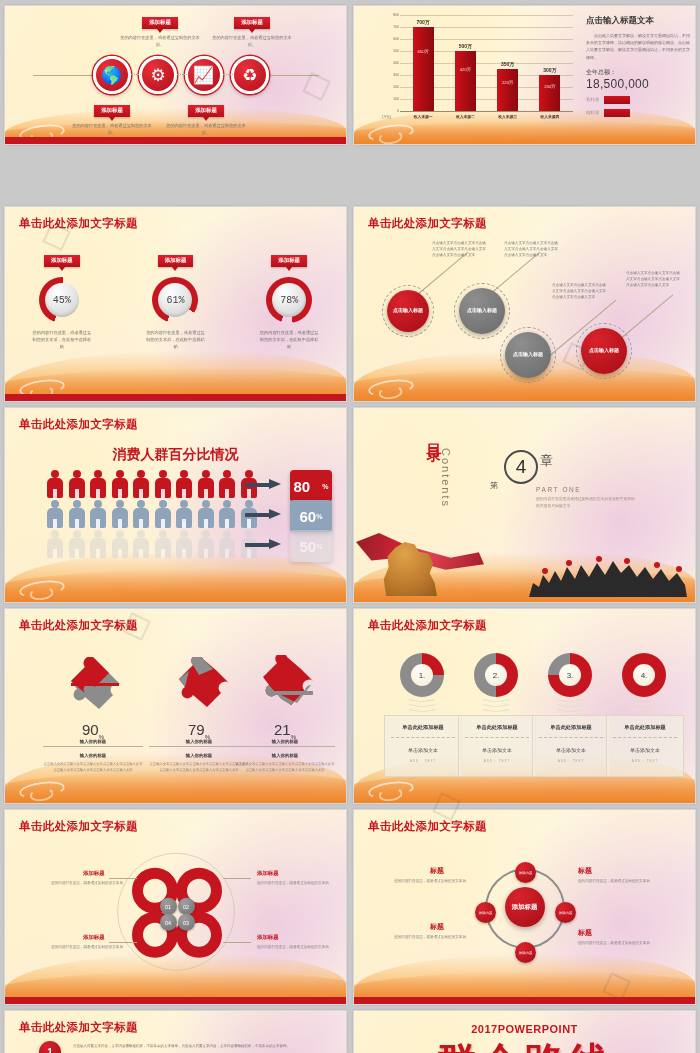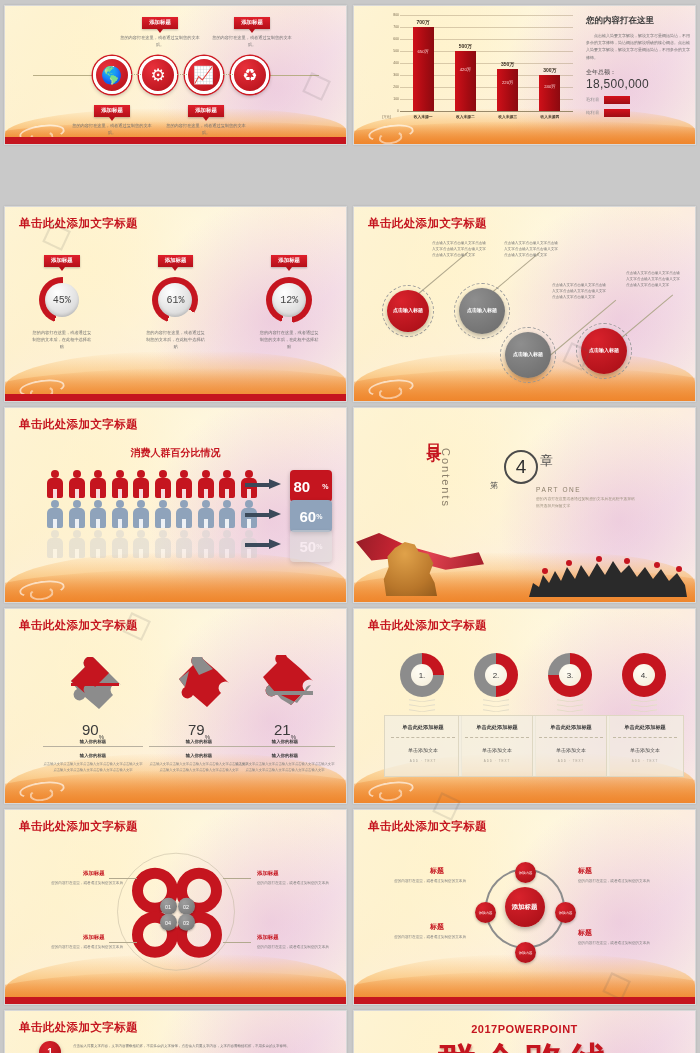--- a/index.html
+++ b/index.html
@@ -121,21 +121,21 @@
     text-align:center; color:#fff; font-size:5px; font-weight:bold; line-height:1.45;
     box-shadow:0 2px 5px rgba(0,0,0,.28); padding:4px;
   }
   .sc.red{ background:radial-gradient(circle at 34% 26%,#d9222c,#a50d15); }
   .sc.gry{ background:radial-gradient(circle at 34% 26%,#8e8e8e,#6a6a6a); }
   .dash{ position:absolute; border:1px dashed #9b9b9b; border-radius:50%; }
   .sn{ position:absolute; font-size:3.6px; line-height:1.65; color:#6d6d6d; width:54px; }
   .leader{ position:absolute; height:1px; background:#b2a98e; transform-origin:left center; }
 
   
-  .ptitle{ position:absolute; left:0; right:0; top:38px; text-align:center; font-size:10px; font-weight:bold; color:#c5151f; }
+  .ptitle{ position:absolute; left:0; right:0; top:38px; text-align:center; font-size:14px; font-weight:bold; color:#c5151f; }
   .prow{ position:absolute; left:42px; display:flex; gap:5.5px; }
   .person{ width:16px; height:28px; position:relative; }
   .person .h{ position:absolute; left:4px; top:0; width:8px; height:8px; border-radius:50%; }
   .person .b{ position:absolute; left:0; top:8px; width:16px; height:20px; border-radius:5px 5px 2px 2px; }
   .person .b:after{ content:""; position:absolute; left:6px; bottom:0; width:4px; height:9px; background:rgba(255,255,255,.85); }
   .arrow{ position:absolute; width:36px; height:7px; }
   .arrow .st{ position:absolute; left:0; top:2px; width:26px; height:3.5px; background:#3b4a5a; }
   .arrow .hd{ position:absolute; left:24px; top:-2px; border-left:12px solid #3b4a5a; border-top:5.5px solid transparent; border-bottom:5.5px solid transparent; }
   .pbox{ position:absolute; width:42px; height:32px; border-radius:4px; display:flex; align-items:center; justify-content:center; color:#fff; font-size:15px; font-weight:bold; box-shadow:0 2px 4px rgba(0,0,0,.25); }
   .pbox sup{ font-size:7px; }
@@ -321,21 +321,21 @@
       <div class="unit">(万元)</div>
       <div class="xlab">
         <div>收入来源一</div>
         <div>收入来源二</div>
         <div>收入来源三</div>
         <div>收入来源四</div>
       </div>
     </div>
 
     <div class="right-panel">
-      <div class="rp-h">您的内容打在这里</div>
+      <div class="rp-h">点击输入标题文本</div>
       <div class="rp-p">点击输入简要文字解说，解说文字尽量概括简洁，不用多余的文字修饰，简洁概括的解说明确的核心概念。点击输入简要文字解说，解说文字尽量概括简洁，不用多余的文字修饰。</div>
       <div class="rp-t">全年总额：</div>
       <div class="rp-n">18,500,000</div>
       <div class="lg">
         <span>毛利润</span>
         <i></i>
       </div>
       <div class="lg">
         <span>纯利润</span>
         <i></i>
@@ -365,21 +365,21 @@
         <div class="gring">
           <div class="arc" style="background:conic-gradient(from 200deg,#c5151f 0 284deg, rgba(0,0,0,0) 284deg 360deg);"></div>
           <div class="inner">61%</div>
         </div>
         <div class="body-txt" style="margin-top:7px;padding:0 7px;">您的内容打在这里，或者通过复制您的文本后，在此框中选择粘贴</div>
       </div>
       <div class="gw">
         <span class="ribbon">添加标题</span>
         <div class="gring">
           <div class="arc" style="background:conic-gradient(from 200deg,#c5151f 0 331deg, rgba(0,0,0,0) 331deg 360deg);"></div>
-          <div class="inner">12%</div>
+          <div class="inner">78%</div>
         </div>
         <div class="body-txt" style="margin-top:7px;padding:0 7px;">您的内容打在这里，或者通过复制您的文本后，在此框中选择粘贴</div>
       </div>
     </div>
   </div>
 
   <div class="slide">
     <div class="bg"></div>
     <div class="wave"></div>
     <div class="wave2"></div>

